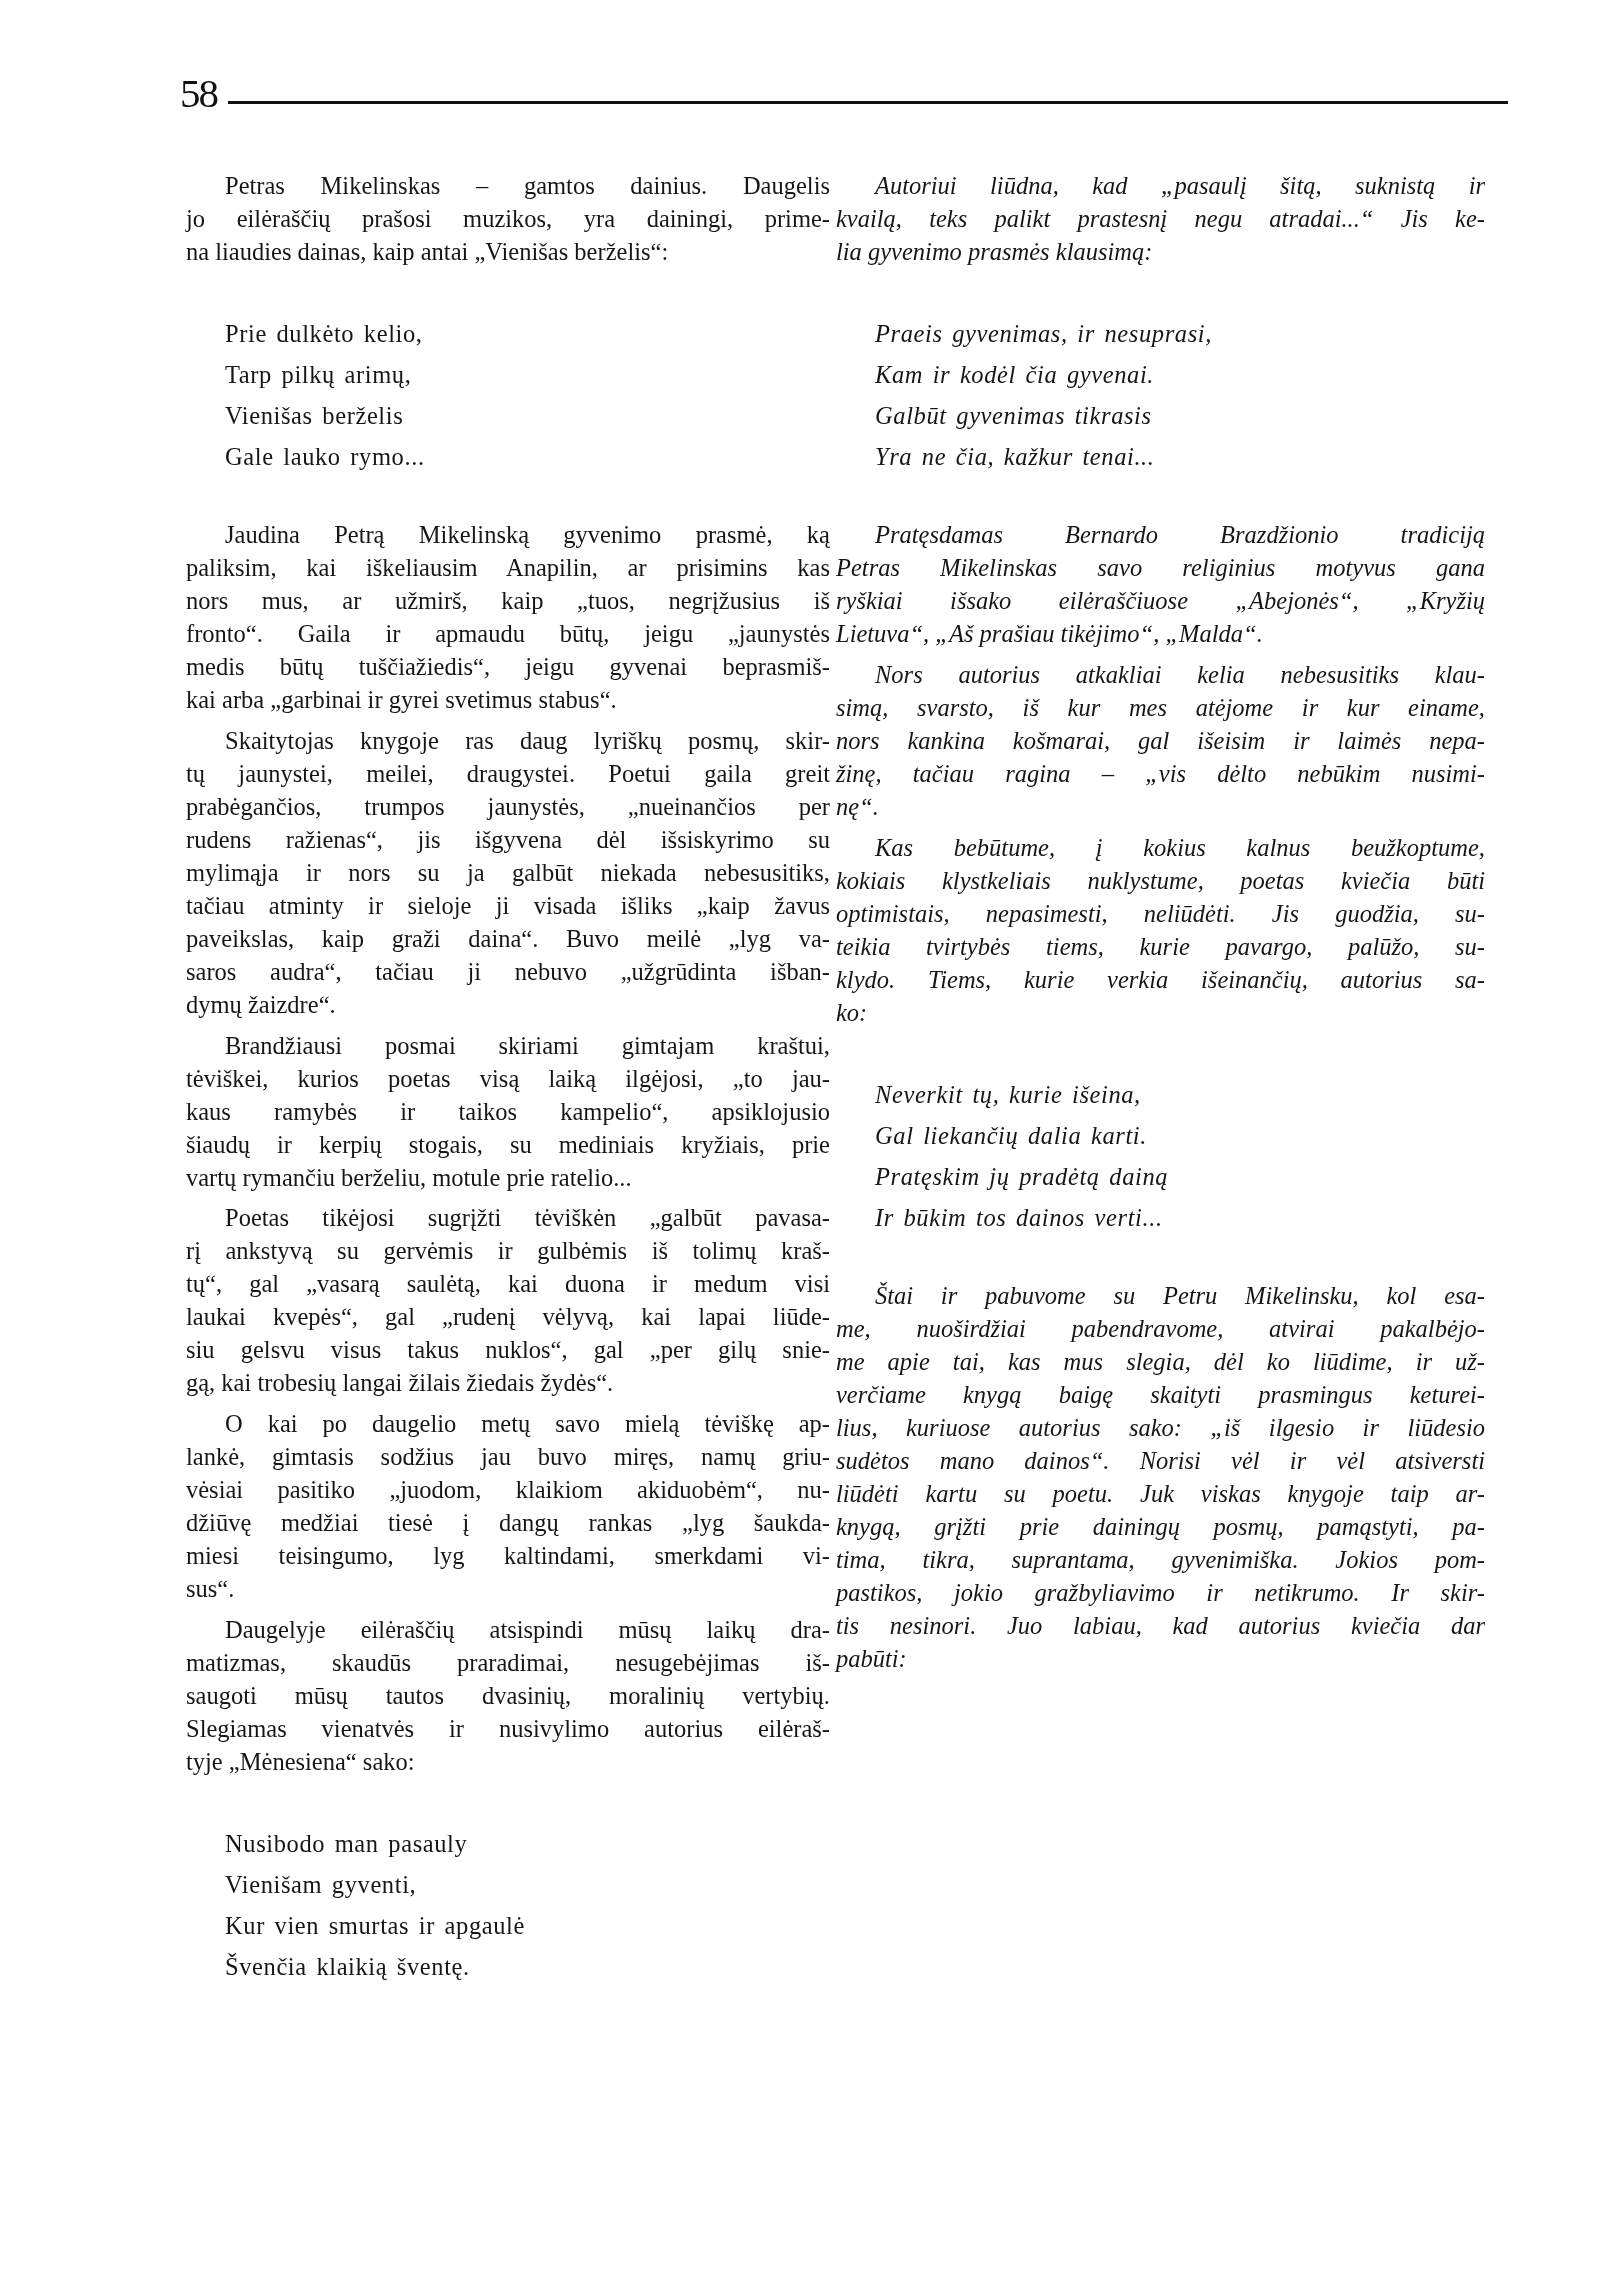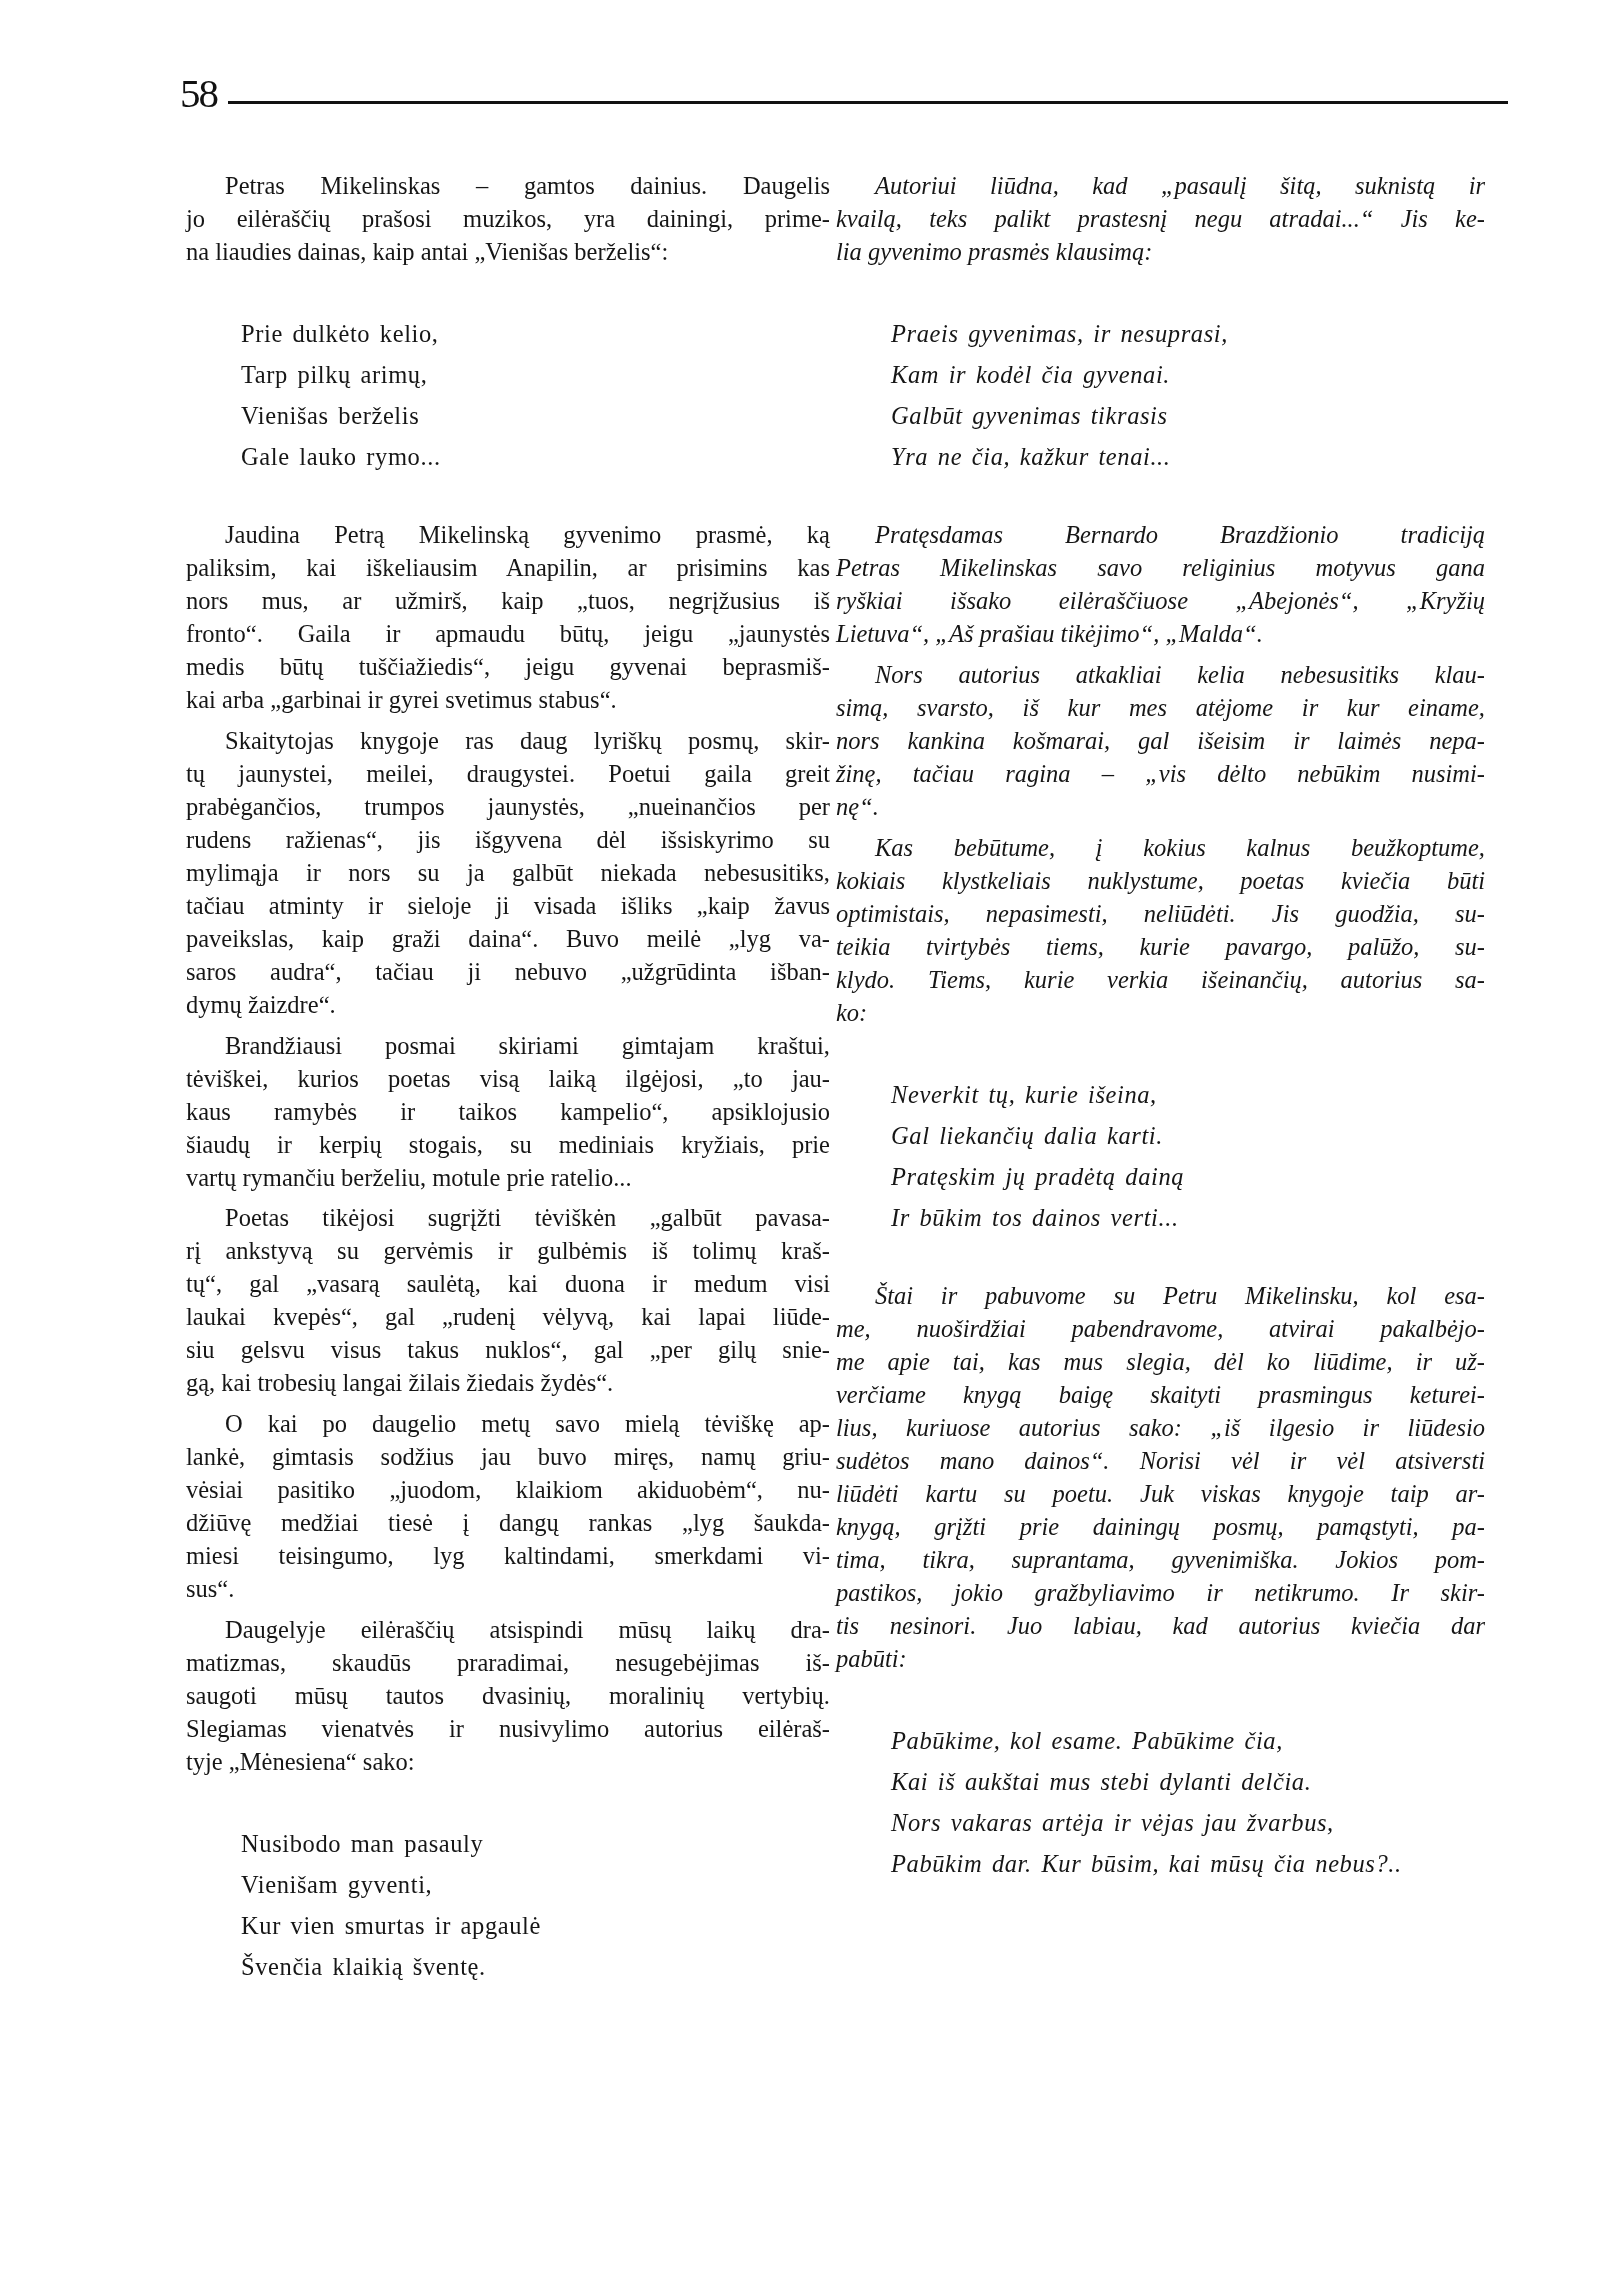--- a/index.html
+++ b/index.html
@@ -9,21 +9,21 @@
                  letter-spacing: -2px; line-height: 41px; color: #111; }
   .header-rule { position: absolute; left: 228px; top: 101px; width: 1280px; height: 2.9px; background: #111; }
   .column { position: absolute; top: 169px; }
   .col-left { left: 186px; width: 644px; font-family: Liberation Serif, serif; }
   .col-right { left: 836px; width: 649px; font-style: italic; }
   .para { margin: 0 0 7.8px 0; }
   .line { display: block; font-size: 24.5px; line-height: 33px; height: 33px; white-space: nowrap;
           text-align: justify; text-align-last: justify; overflow: visible; }
   .line.last { text-align-last: left; }
   .line.indent { padding-left: 39px; }
-  .verse { margin: 45px 0 41px 55px; }
+  .verse { margin: 45px 0 41px 39px; }
   .verse .vline { display: block; font-size: 24.5px; line-height: 41px; height: 41px; white-space: nowrap;
                   letter-spacing: 0.6px; word-spacing: 2.9px; }
 </style>
 </head>
 <body>
 
 <div>
   <div class="page-number">58</div>
   <div class="header-rule"></div>
 </div>
@@ -142,20 +142,14 @@
       <span class="line">verčiame knygą baigę skaityti prasmingus keturei-</span>
       <span class="line">lius, kuriuose autorius sako: „iš ilgesio ir liūdesio</span>
       <span class="line">sudėtos mano dainos“. Norisi vėl ir vėl atsiversti</span>
       <span class="line">liūdėti kartu su poetu. Juk viskas knygoje taip ar-</span>
       <span class="line">knygą, grįžti prie dainingų posmų, pamąstyti, pa-</span>
       <span class="line">tima, tikra, suprantama, gyvenimiška. Jokios pom-</span>
       <span class="line">pastikos, jokio gražbyliavimo ir netikrumo. Ir skir-</span>
       <span class="line">tis nesinori. Juo labiau, kad autorius kviečia dar</span>
       <span class="line last">pabūti:</span>
     </div>
-    <div class="verse">
-      <span class="vline">Pabūkime, kol esame. Pabūkime čia,</span>
-      <span class="vline">Kai iš aukštai mus stebi dylanti delčia.</span>
-      <span class="vline">Nors vakaras artėja ir vėjas jau žvarbus,</span>
-      <span class="vline">Pabūkim dar. Kur būsim, kai mūsų čia nebus?..</span>
-    </div>
   </div>
 
 
 </body></html>

